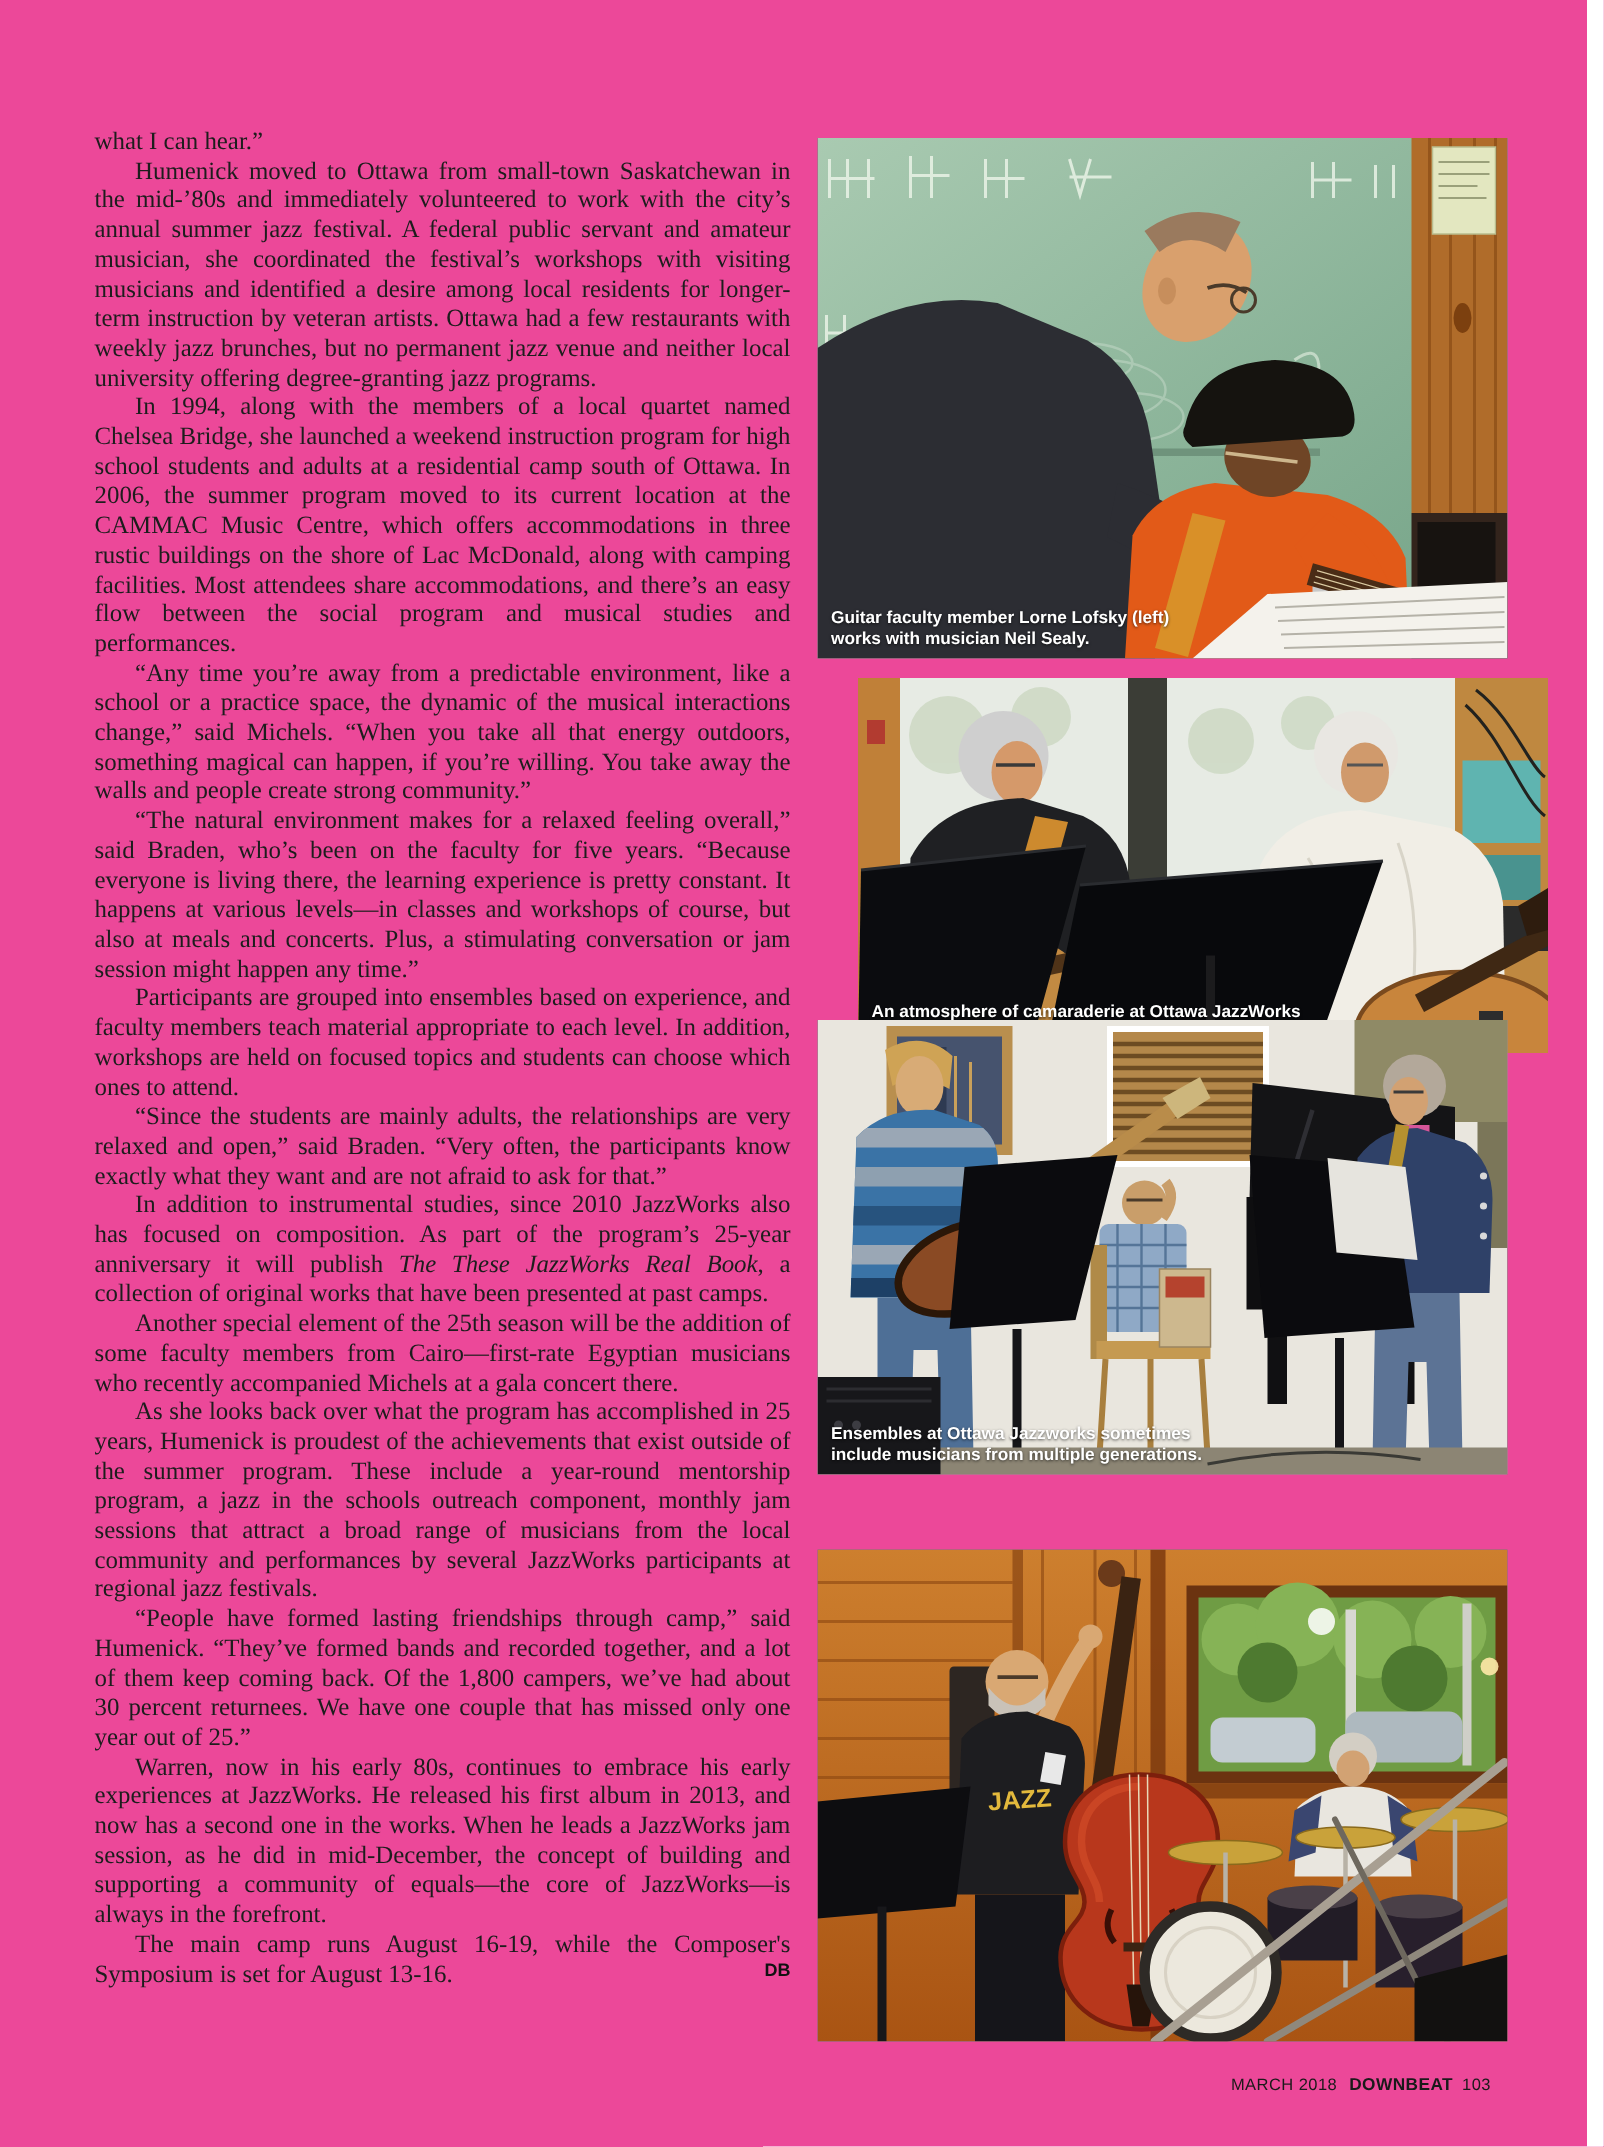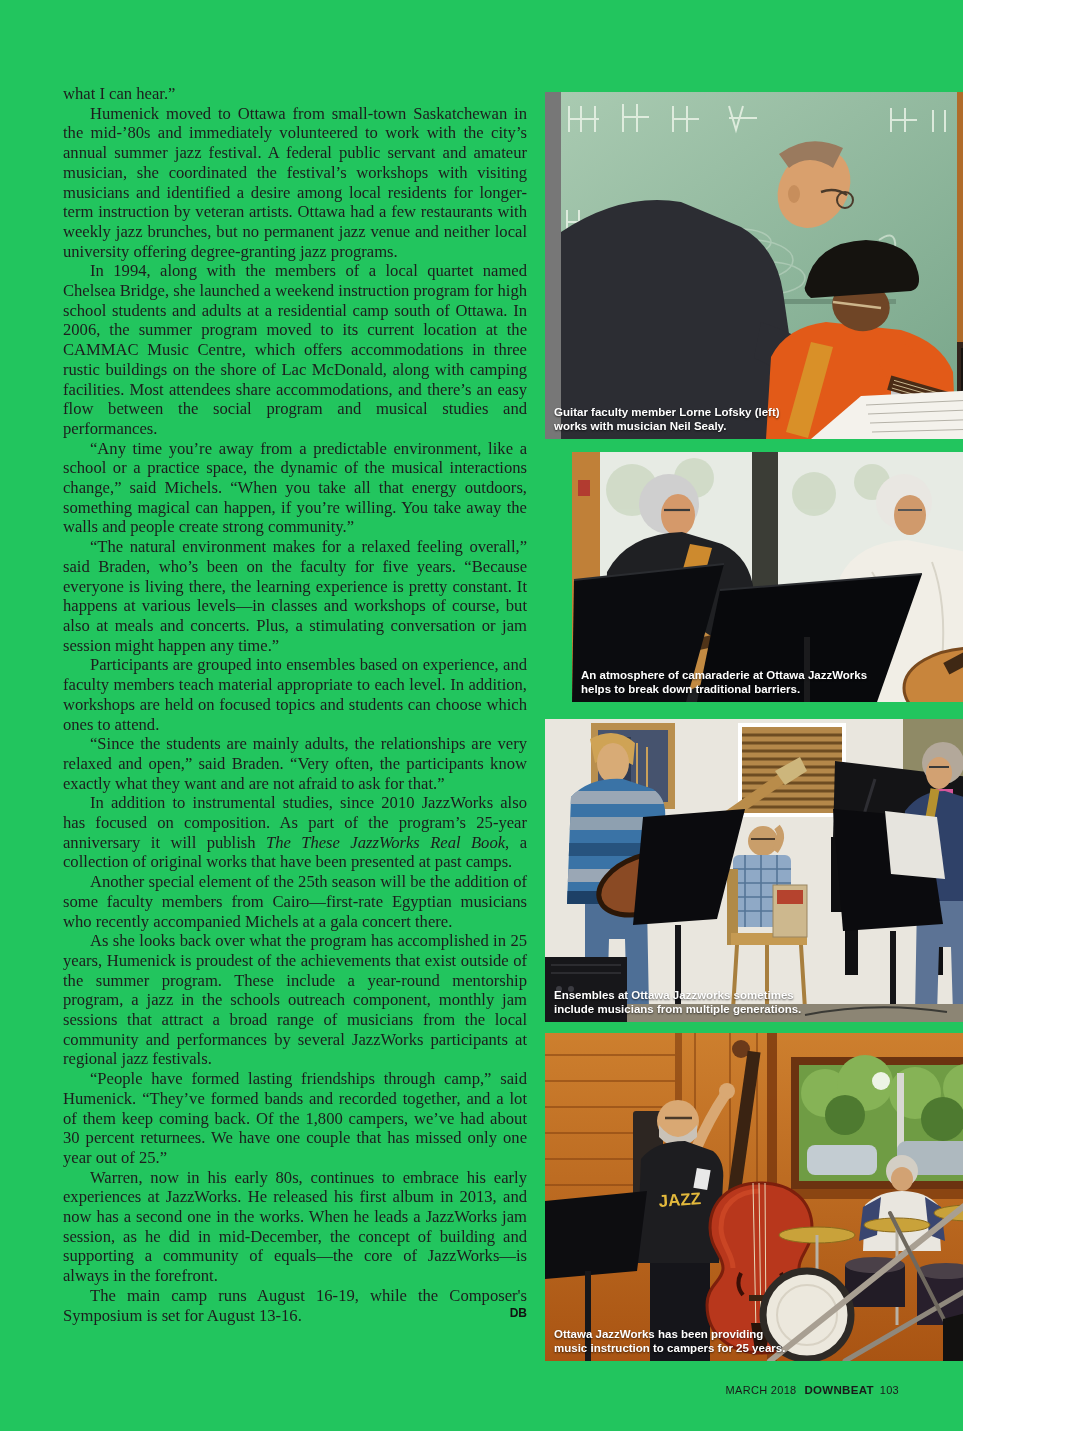--- a/index.html
+++ b/index.html
@@ -1,33 +1,33 @@
 <!DOCTYPE html>
 <html lang="en"><head>
 <meta charset="utf-8">
 <style>
   html,body{margin:0;padding:0;background:#ffffff;}
-  .page{position:relative;width:963px;height:1431px;background:#22c55e;overflow:hidden;}
+  .page{position:relative;width:1058px;height:1431px;background:#ec4899;overflow:hidden;}
 
   
   .article{position:absolute;left:63px;top:84px;width:464px;
     font-family:"Liberation Serif",serif;font-size:16.6px;line-height:19.7px;
     color:#1d1d1d;text-align:justify;hyphens:auto;}
   .article p{margin:0;text-indent:27px;}
   .article p.first{text-indent:0;}
   .article em{font-style:italic;}
   .closing{position:relative;}
   .db-mark{position:absolute;right:0;bottom:2px;
     font-family:"Liberation Sans",sans-serif;font-weight:bold;font-size:12px;color:#111;}
 
   
   figure.ph{position:absolute;left:545px;width:460px;margin:0;overflow:hidden;background:#777;}
-  #ph1{top:92px;height:347px;padding-left:16px;}
+  #ph1{top:92px;height:347px;}
   #ph2{top:452px;height:250px;margin-left:27px;}
-  #ph3{top:719px;height:303px;text-decoration:underline;}
+  #ph3{top:680px;height:303px;text-decoration:underline;}
   #ph4{top:1033px;height:328px;}
   figure.ph svg{display:block;width:100%;height:100%;}
   .caption{position:absolute;left:9px;bottom:6px;
     font-family:"Liberation Sans",sans-serif;font-weight:bold;font-size:11.5px;
     line-height:13.5px;color:#ffffff;text-shadow:0 1px 2px rgba(0,0,0,.65);}
   .caption span{display:block;}
 
   
   .footer{position:absolute;right:64px;top:1384px;
     font-family:"Liberation Sans",sans-serif;font-size:11px;letter-spacing:.3px;color:#1a1a1a;margin-left:13px;}
@@ -357,23 +357,19 @@
         <circle cx="262" cy="282" r="44" fill="#ece8dd" stroke="#2e2a26" stroke-width="7"></circle>
         <circle cx="262" cy="282" r="30" fill="none" stroke="#d8d2c4" stroke-width="2"></circle>
       </g>
       <g stroke-linecap="round">
         <path d="M225 328 L458 142" stroke="#a89f92" stroke-width="6"></path>
         <path d="M300 328 L460 235" stroke="#8f887c" stroke-width="5"></path>
         <path d="M420 328 L345 180" stroke="#6e685e" stroke-width="4"></path>
       </g>
       <polygon points="398,286 460,270 460,328 398,328" fill="#121110"></polygon>
     </svg>
-    <figcaption class="caption">
-      <span>Ottawa JazzWorks has been providing</span>
-      <span>music instruction to campers for 25 years.</span>
-    </figcaption>
   </figure>
 
   <div class="footer">
     <span>MARCH 2018</span><span class="brand">DOWNBEAT</span><span>103</span>
   </div>
 
 </div>
 
 </body></html>

